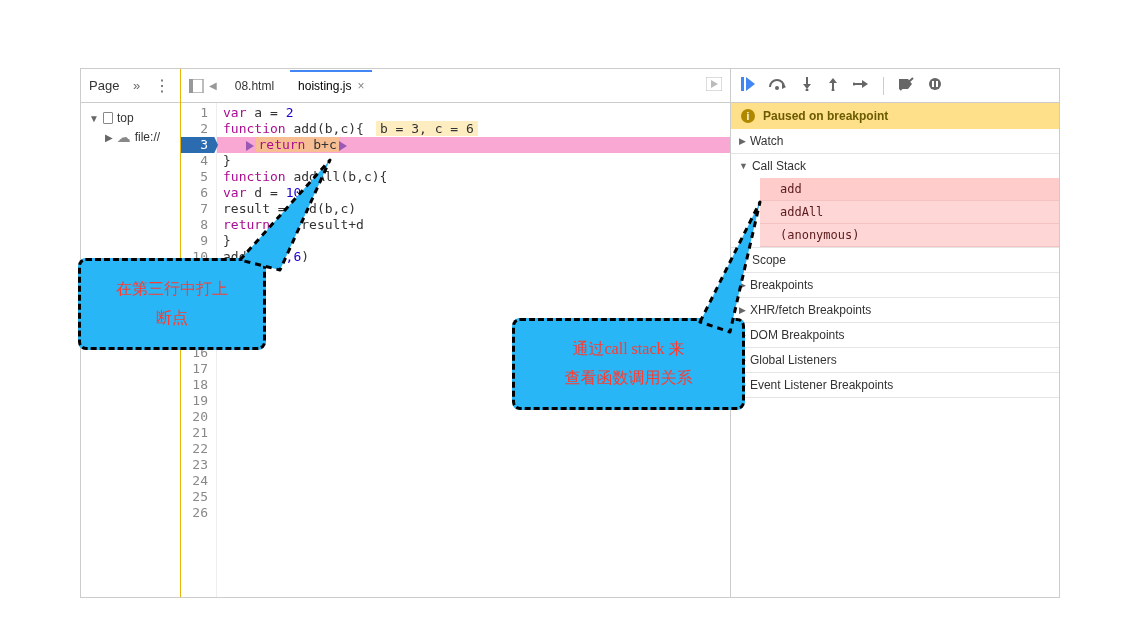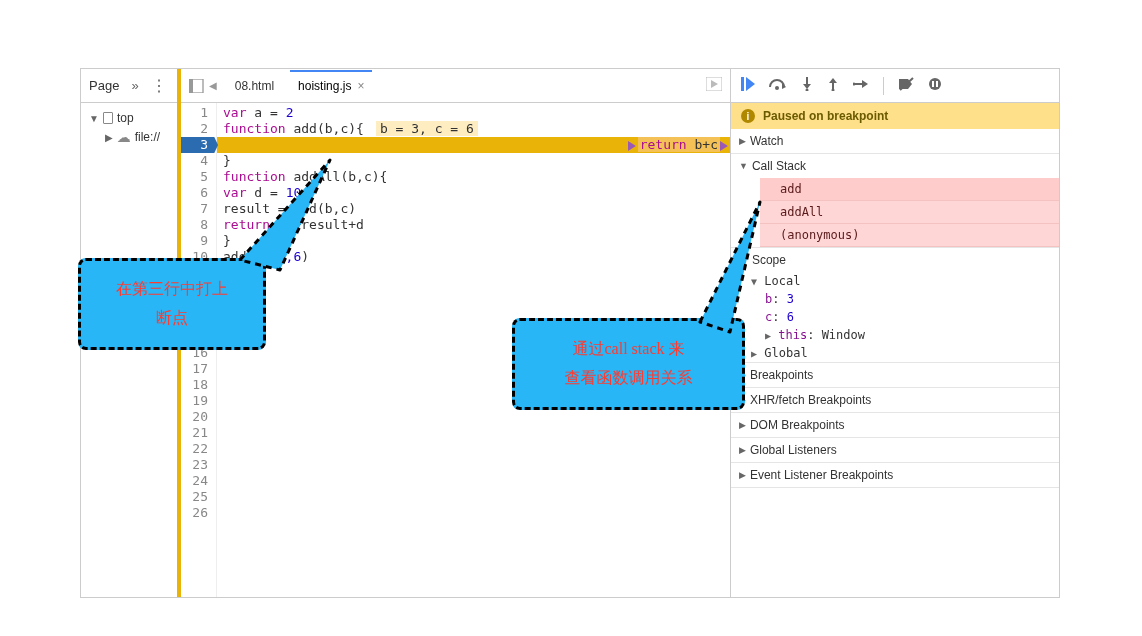--- a/index.html
+++ b/index.html
@@ -1,20 +1,20 @@
 <!DOCTYPE html>
 <html><head>
 <meta charset="utf-8">
 <style>
 * { margin: 0; padding: 0; box-sizing: border-box; }
 body { font-family: -apple-system, Helvetica, Arial, sans-serif; font-size: 12px; color: #333; background: #fff; width: 1142px; height: 636px; position: relative; }
 .devtools { position: absolute; left: 80px; top: 68px; width: 980px; height: 530px; border: 1px solid #ccc; display: flex; background: #fff; }
 
 
-.left-panel { width: 100px; border-right: 4px solid #eab308; display: flex; flex-direction: column; }
+.left-panel { width: 100px; border-right: 1px solid #eab308; display: flex; flex-direction: column; }
 .left-header { height: 34px; border-bottom: 1px solid #ccc; display: flex; align-items: center; justify-content: space-between; padding: 0 8px; }
 .left-header-title { font-size: 13px; }
 .chevrons { color: #666; font-size: 13px; }
 .dots { color: #666; font-size: 16px; letter-spacing: 2px; cursor: pointer; }
 .tree { padding: 6px 4px; font-size: 12px; }
 .tree-row { display: flex; align-items: center; gap: 4px; padding: 2px 4px; }
 .tree-row.child { padding-left: 20px; }
 .tri { font-size: 10px; color: #666; }
 .page-icon { width: 10px; height: 12px; border: 1px solid #888; border-radius: 1px; display: inline-block; }
 .cloud-icon { color: #888; font-size: 14px; }
@@ -27,21 +27,21 @@
 .tab.active { color: #000; position: relative; }
 .tab.active::after { content: ""; position: absolute; top: -1px; left: -2px; right: -2px; height: 2px; background: #4285f4; }
 .tab-close { color: #888; cursor: pointer; }
 .play-icon { margin-left: auto; color: #888; }
 .code-area { flex: 1; display: flex; font-family: Menlo, Consolas, monospace; font-size: 13px; overflow: hidden; }
 .gutter { width: 36px; text-align: right; color: #888; background: #fff; border-right: 1px solid #eee; padding-top: 2px; }
 .gutter div { height: 16px; line-height: 16px; padding-right: 8px; }
 .gutter .bp { background: #2b6cb0; color: #fff; position: relative; margin-right: -2px; padding-right: 10px; clip-path: polygon(0 0, 90% 0, 100% 50%, 90% 100%, 0 100%); }
 .code-lines { flex: 1; padding-top: 2px; }
 .code-lines .line { height: 16px; line-height: 16px; padding-left: 6px; white-space: pre; }
-.line.exec { background: #eab308; text-align: right; }
+.line.exec { background: #f9a8d4; }
 .kw { color: #aa0d91; }
 .num { color: #1c00cf; }
 .values-inline { background: #ffedc2; padding: 0 4px; margin-left: 12px; }
 .return-hl { background: rgba(247, 200, 120, 0.7); padding: 0 2px; }
 .bp-marker { display: inline-block; width: 0; height: 0; border-top: 5px solid transparent; border-bottom: 5px solid transparent; border-left: 8px solid #9b59b6; margin-right: 2px; vertical-align: middle; }
 
 
 .right-panel { width: 328px; display: flex; flex-direction: column; }
 .debug-toolbar { height: 34px; border-bottom: 1px solid #ccc; display: flex; align-items: center; padding: 0 10px; gap: 14px; }
 .debug-toolbar .btn { color: #666; cursor: pointer; font-size: 14px; }
@@ -236,27 +236,20 @@
         <div class="stack-item">addAll</div>
         <div class="stack-item">(anonymous)</div>
       </div>
     </div>
 
     <div class="section">
       <div class="section-header">
           <span class="tri">▼</span>
           <span>Scope</span>
         </div>
-      <div class="section-body">
-        <div class="scope-row"><span class="tri">▼</span> <span>Local</span></div>
-        <div class="scope-row scope-sub"><span class="scope-key">b</span>: <span class="scope-val">3</span></div>
-        <div class="scope-row scope-sub"><span class="scope-key">c</span>: <span class="scope-val">6</span></div>
-        <div class="scope-row scope-sub"><span class="tri">▶</span> <span class="scope-key">this</span>: <span>Window</span></div>
-        <div class="scope-row"><span class="tri">▶</span> <span>Global</span></div>
-      </div>
     </div>
 
     <div class="section">
       <div class="section-header">
           <span class="tri">▶</span>
           <span>Breakpoints</span>
         </div>
     </div>
     <div class="section">
       <div class="section-header">

